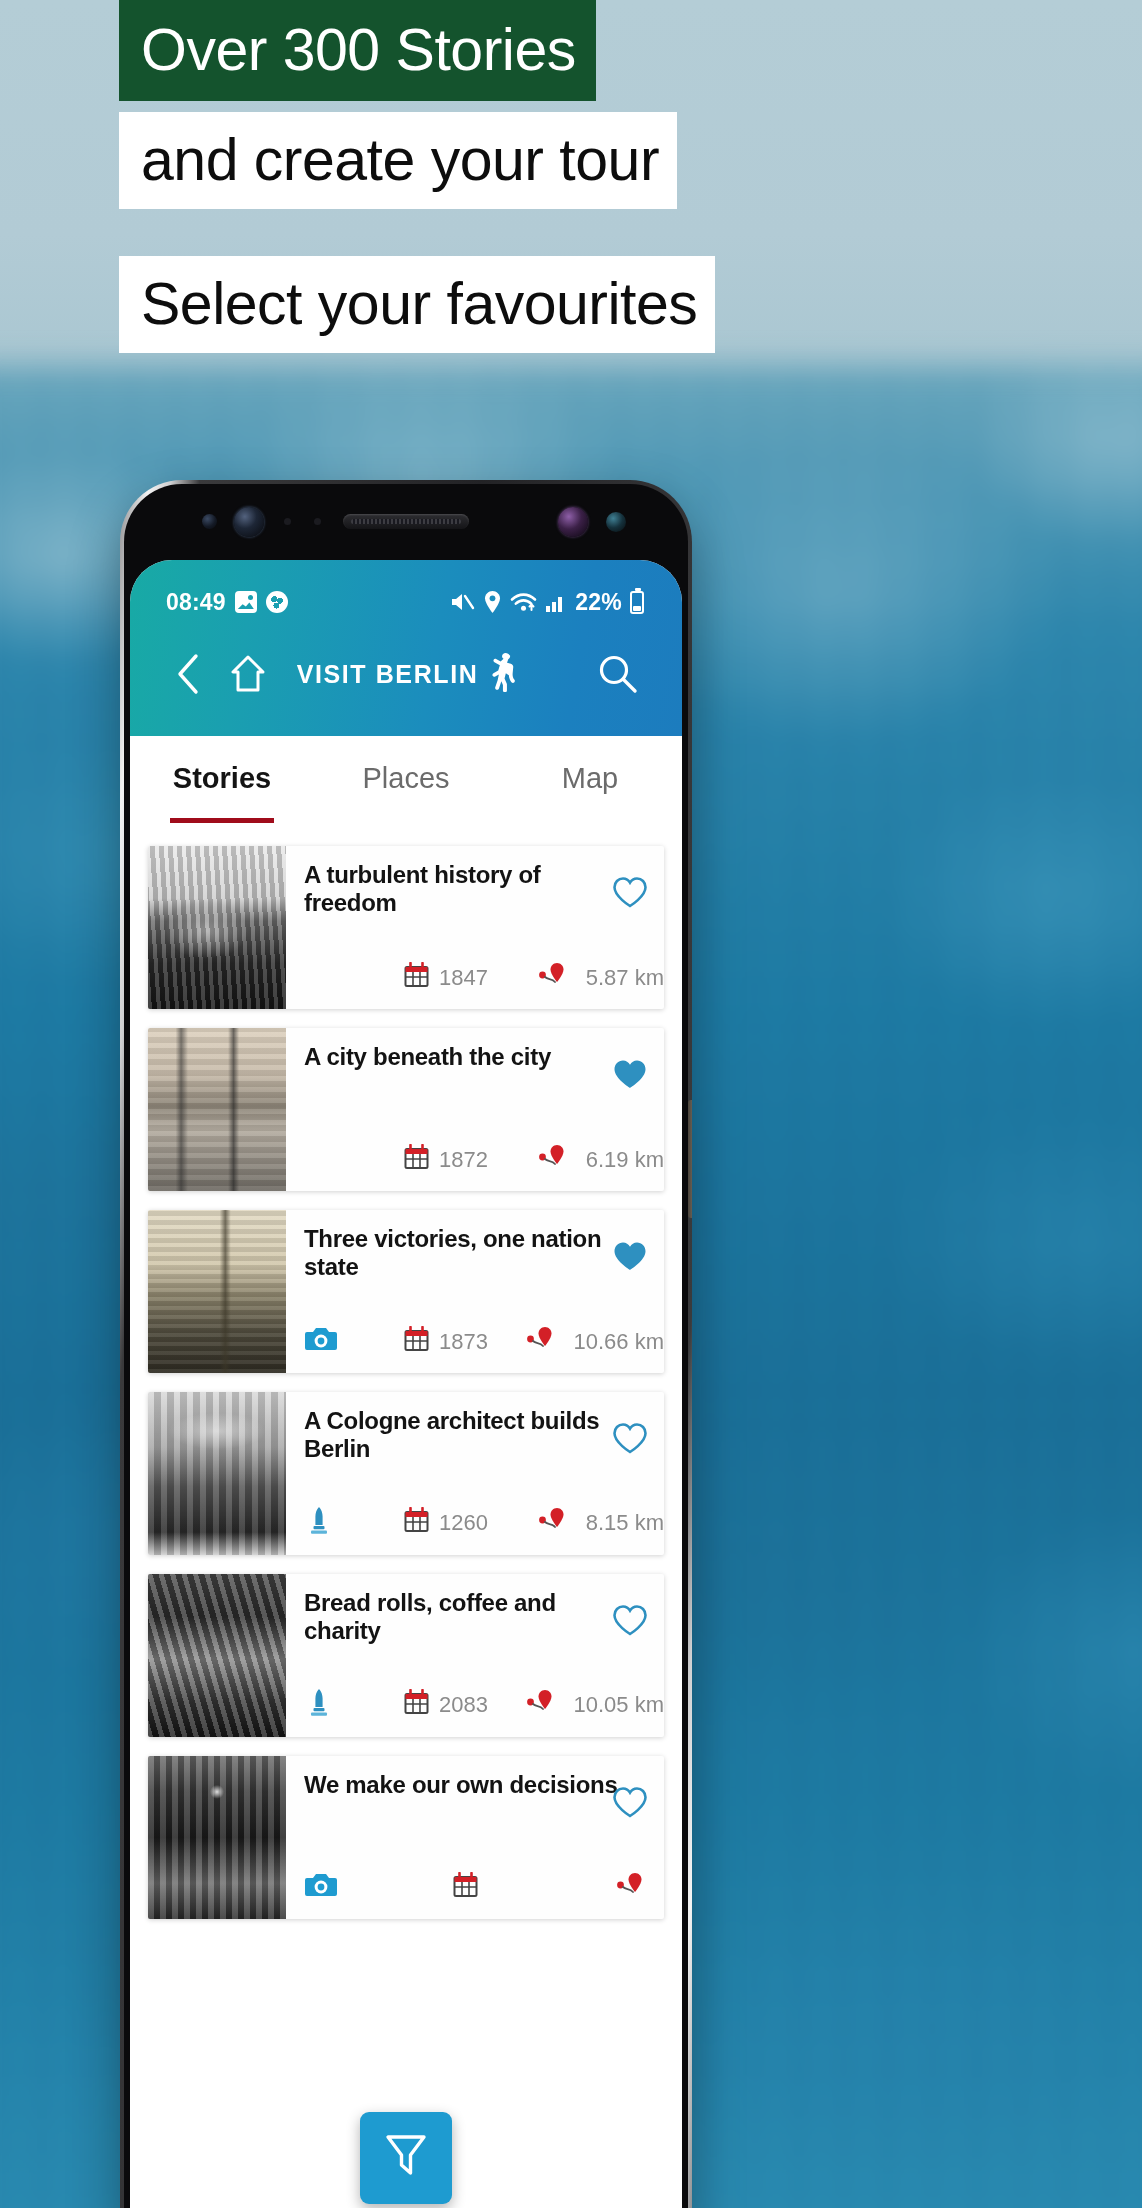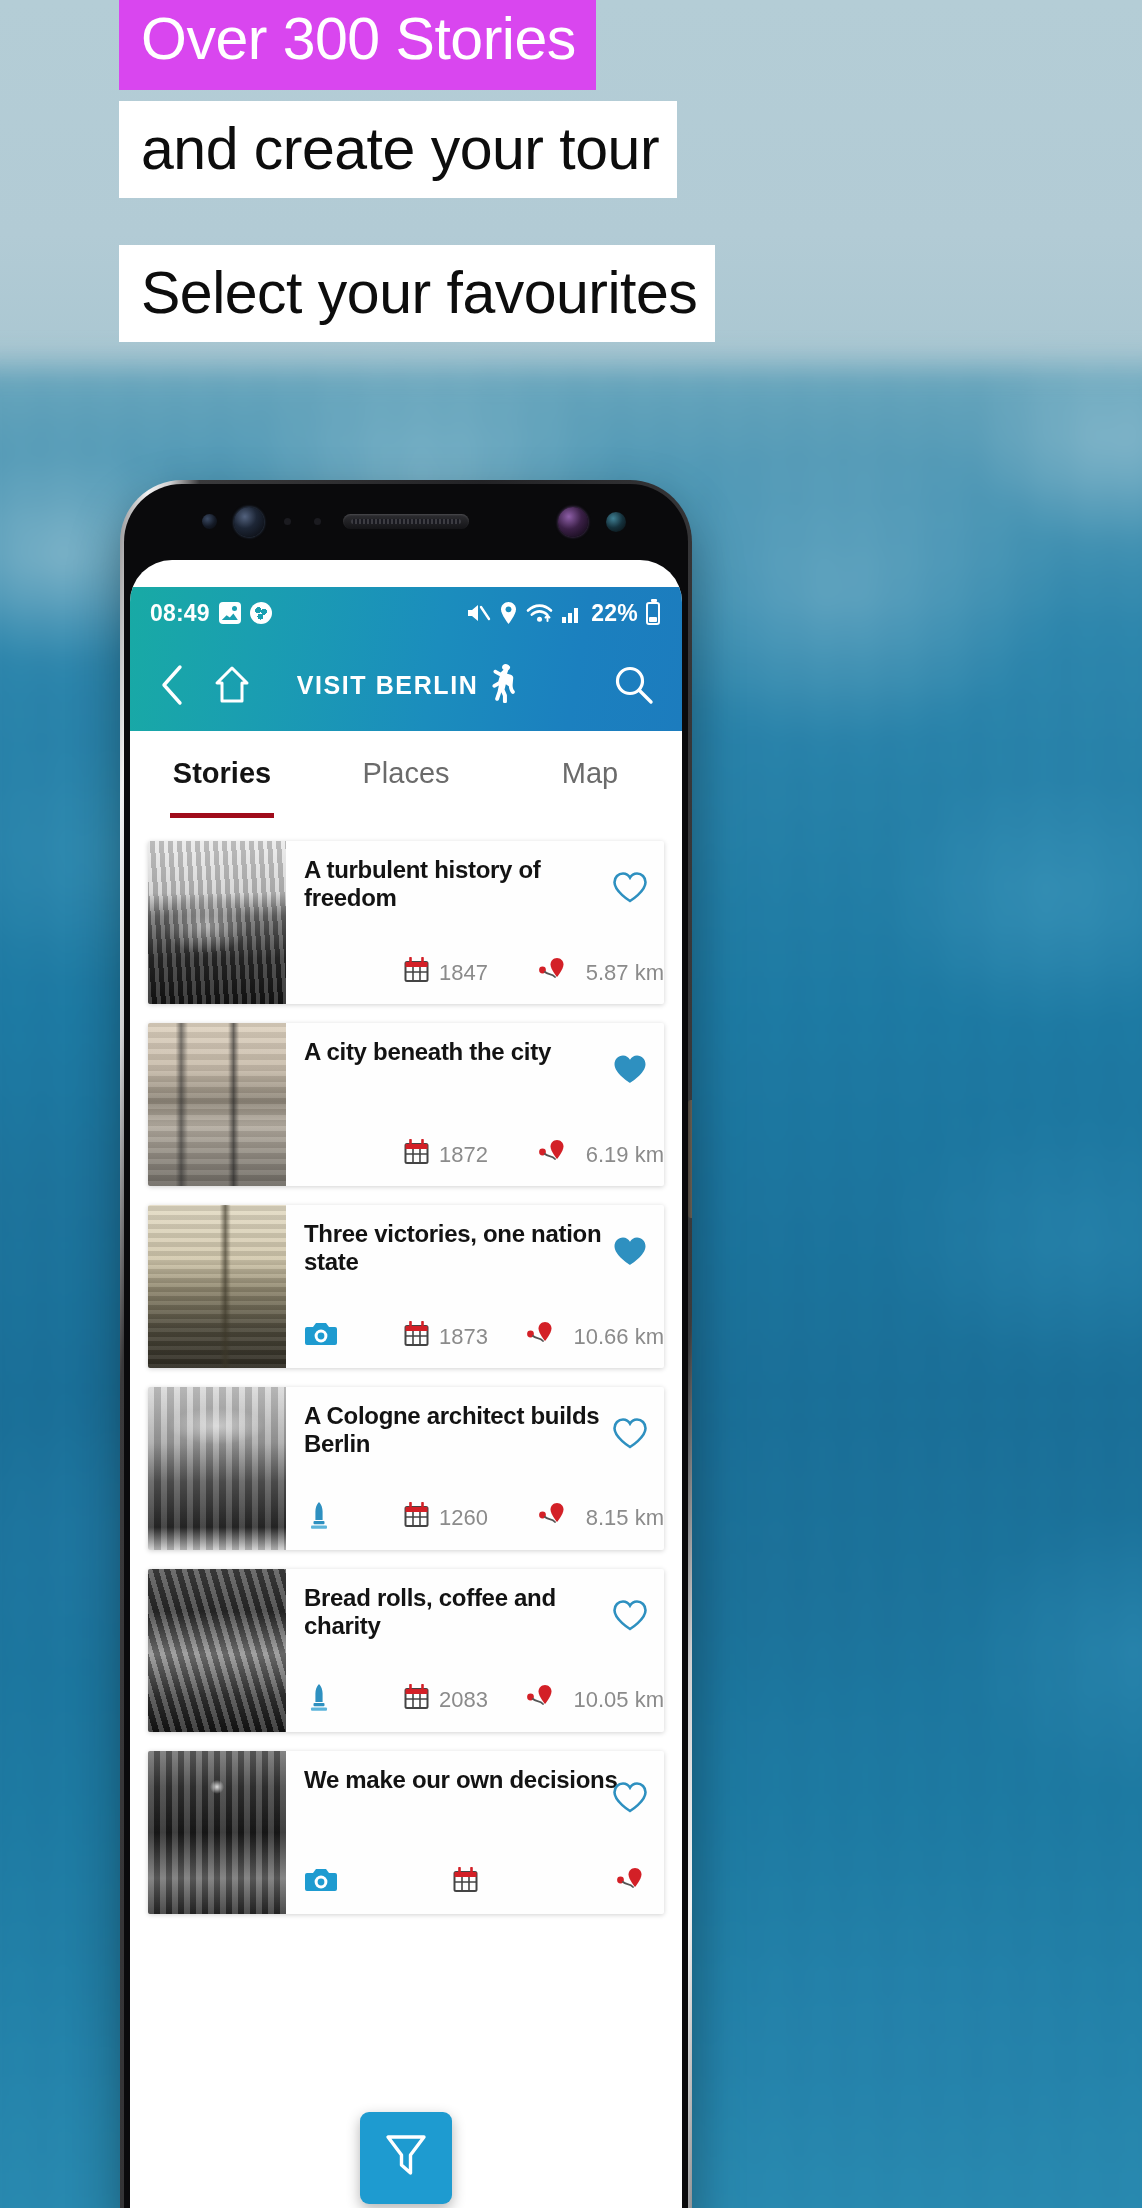--- a/index.html
+++ b/index.html
@@ -44,23 +44,23 @@
     background:
       repeating-linear-gradient(90deg, rgba(255,255,255,.05) 0 18px, rgba(0,0,0,.05) 18px 42px),
       repeating-linear-gradient(0deg, rgba(255,255,255,.04) 0 16px, rgba(0,0,0,.04) 16px 38px);
     mix-blend-mode:overlay;
   }
 
   
   .headline-wrap { position:absolute; left:0; top:0; width:100%; }
   .hl-row { display:flex; }
   .hl-red {
-    margin-left:119px; background:#d946ef; color:#ffffff;
+    margin-left:119px; background:#14532d; color:#ffffff;
     font-size:59px; line-height:1.0; font-weight:400;
-    padding:10px 20px 21px 22px; letter-spacing:-0.5px; white-space:nowrap;
+    padding:21px 20px 21px 22px; letter-spacing:-0.5px; white-space:nowrap;
   }
   .hl-white {
     background:#ffffff; color:#0d0d0d;
     font-size:59px; line-height:1.0; font-weight:400;
     padding:19px 18px 19px 22px; letter-spacing:-0.5px; white-space:nowrap;
   }
   .hl-r2 { margin-left:119px; margin-top:47px; }
   .hl-r3 { margin-left:119px; margin-top:11px; }
 
   
@@ -97,21 +97,21 @@
   .cam-teal{ width:20px; height:20px; background:radial-gradient(circle at 36% 32%,#3f7f93 0%,#15313c 50%,#070b0d 100%); }
 
   #screen {
     position:absolute; left:6px; right:6px; top:76px; bottom:0;
     border-radius:42px 42px 0 0; overflow:hidden; background:#ffffff;
   }
 
   
   #app-header {
     background:linear-gradient(100deg,#18aaa5 0%,#1a9fb0 22%,#1b8dbd 55%,#1b80bf 80%,#1c7cbe 100%);
-    padding:0; color:#fff;margin-top:27px;
+    padding:16px; color:#fff;
   }
   #status-bar {
     display:flex; align-items:center; justify-content:space-between;
     height:52px; padding:0 22px 0 20px; font-size:23px; font-weight:600;
     letter-spacing:.2px;
   }
   #status-left { display:flex; align-items:center; gap:9px; }
   #status-right { display:flex; align-items:center; gap:8px; }
   .sb-ico { display:inline-flex; align-items:center; }
   .sq-ico {

